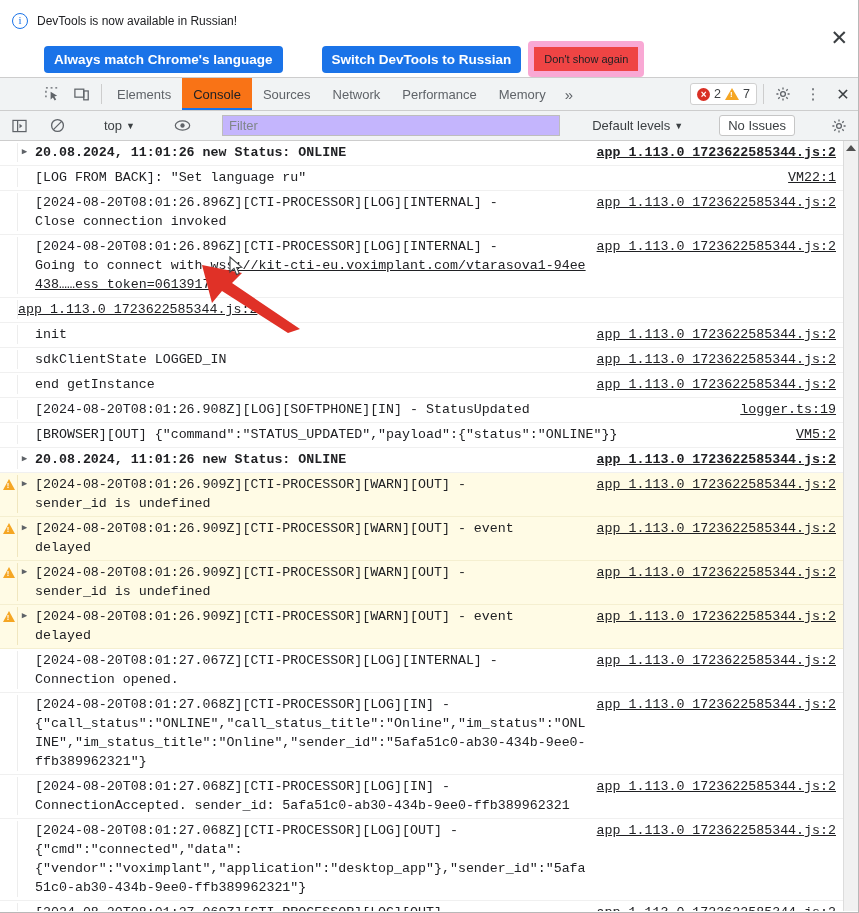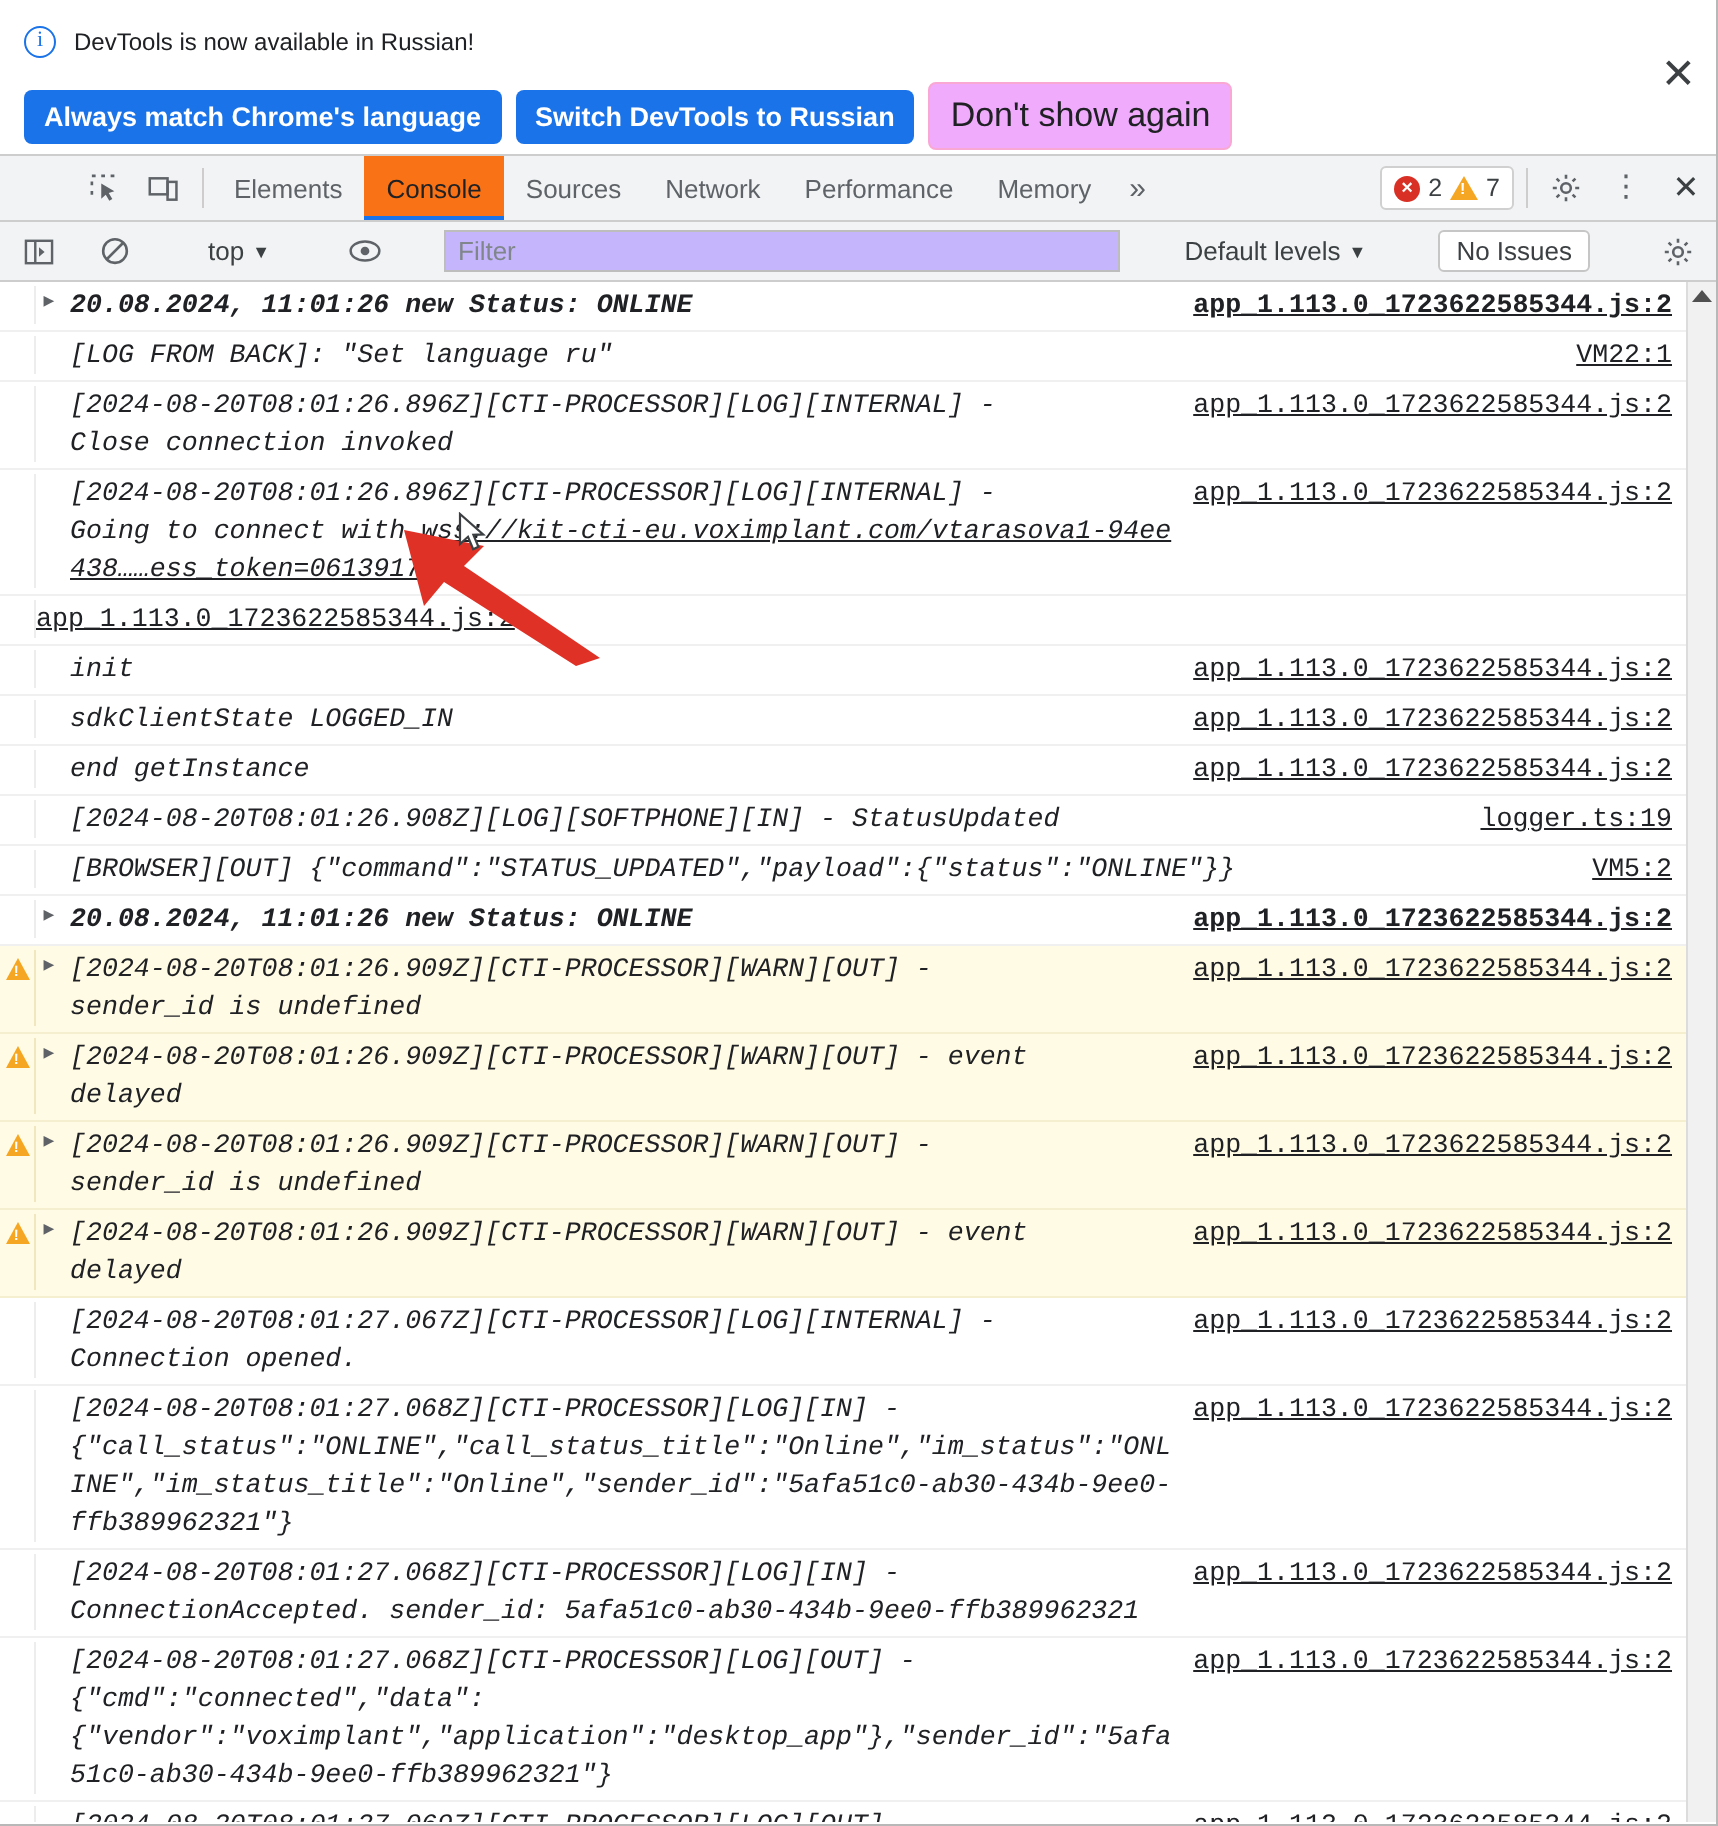--- a/index.html
+++ b/index.html
@@ -25,24 +25,25 @@
     border-radius: 50%; color: #1a73e8; font-size: 11px; line-height: 13px;
     text-align: center; font-family: "Liberation Serif", serif; flex: none;
   }
   #banner-text { font-size: 12px; color: #202124; }
   #banner-row2 { display: flex; align-items: center; gap: 7px; margin-top: 9px; }
   .btn-primary {
     background: #1a73e8; color: #fff; border: none; border-radius: 4px;
     font-size: 13.5px; font-weight: bold; padding: 6px 10px;
     font-family: "Liberation Sans", sans-serif; cursor: pointer;
     white-space: nowrap;
+    margin-left: 32px;
   }
   .btn-secondary {
-    background: #f0abfc; color: #202124; border: 1px solid #f9a8d4; border-radius: 4px;
-    font-size: 17px; padding: 6px 10px;
+    background: #ef4444; color: #202124; border: 6px solid #f9a8d4; border-radius: 4px;
+    font-size: 11px; padding: 6px 10px;
     font-family: "Liberation Sans", sans-serif; cursor: pointer;
     white-space: nowrap;
   }
   #banner-close {
     position: absolute; right: 10px; top: 27px;
     font-size: 21px; color: #3c4043; cursor: pointer;
     font-family: "Liberation Sans", sans-serif; line-height: 1;
   }
 
   
@@ -122,21 +123,20 @@
     font-size: 7.5px; color: #fff; font-weight: bold;
     font-family: "Liberation Sans", sans-serif; }
   .arrow {
     width: 13px; flex: none; color: #5f6368; font-size: 9px;
     padding-top: 3px; text-align: center; cursor: pointer;
   }
   .msg {
     flex: 1; font-size: 13.3px; line-height: 19px; color: #202124;
     padding-left: 4px; padding-right: 6px; white-space: pre-wrap;
     word-break: break-all;
-    font-style: italic;
   }
   .src {
     flex: none; font-size: 13.3px; line-height: 19px; color: #202124;
     text-decoration: underline; padding-right: 22px; cursor: pointer;
     white-space: nowrap; align-self: flex-start;
   }
   .link { text-decoration: underline; color: #202124; cursor: pointer; }
   .pad-left { padding-left: 17px; }
 
   

